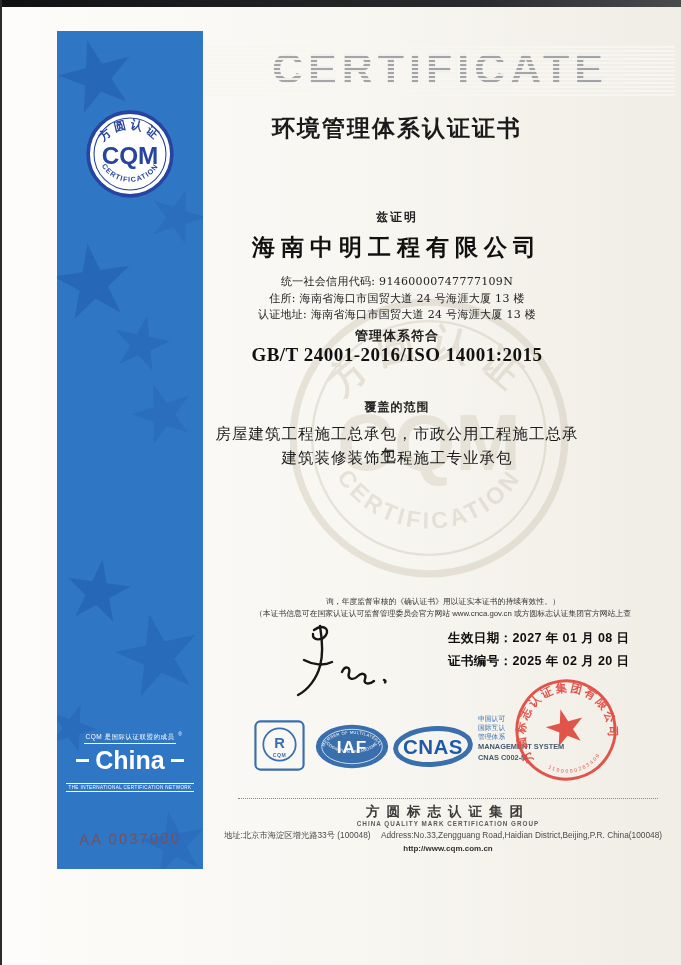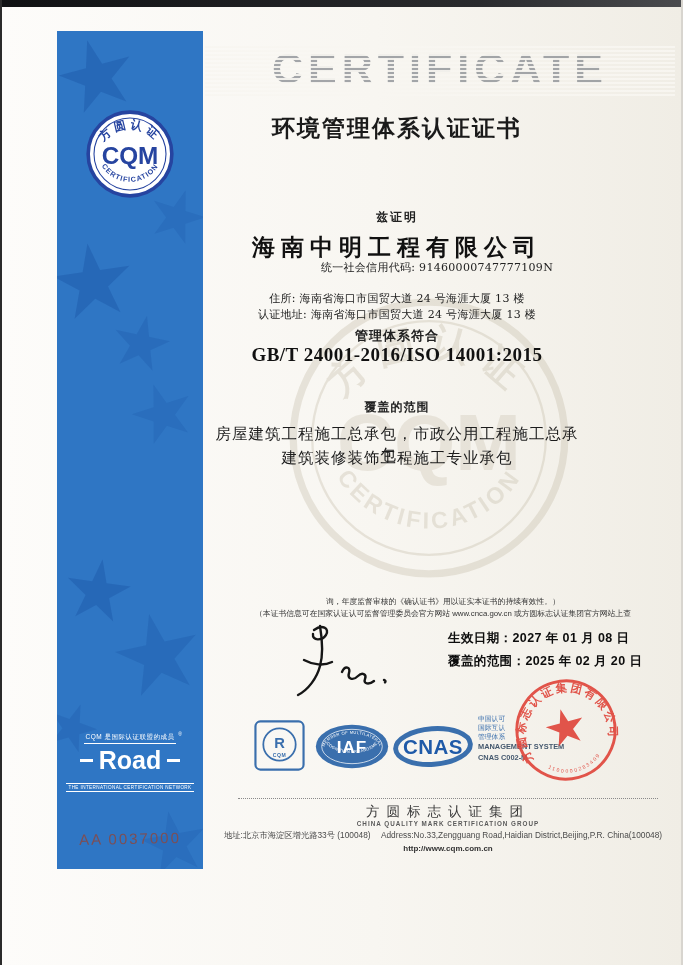--- a/index.html
+++ b/index.html
@@ -35,21 +35,21 @@
   .wm-badge{position:absolute;left:283px;top:292px;width:292px;height:292px;opacity:.30;}
 
   
   .c{position:absolute;left:203px;width:388px;text-align:center;}
   .title{top:113px;font-size:23px;font-weight:bold;letter-spacing:2px;color:#1a1a1a;}
   .certno{top:176px;font-size:12.5px;font-weight:bold;color:#1a1a1a;}
   .certno .val{font-weight:600;letter-spacing:.5px;}
   .certify{top:209px;font-size:12px;font-weight:bold;letter-spacing:2px;}
   .company{top:232px;font-size:23px;font-weight:600;letter-spacing:6px;font-family:"DejaVu Serif",serif;color:#111;}
   .info{font-size:11px;font-family:"DejaVu Serif",serif;color:#222;letter-spacing:.3px;}
-  .i1{top:260px;margin-left:40px;} .i2{top:291px;} .i3{top:307px;}
+  .i1{top:274px;} .i2{top:291px;} .i3{top:307px;}
   .conform{top:327px;font-size:13px;font-weight:bold;letter-spacing:1px;}
   .gbt{top:344px;font-size:19px;font-weight:bold;font-family:"Liberation Serif",serif;letter-spacing:.5px;color:#111;}
   .scope-label{top:399px;font-size:12px;font-weight:bold;letter-spacing:1px;}
   .scope1{top:424px;} .scope2{top:448px;}
   .scope-line{font-size:15.5px;font-family:"DejaVu Serif",serif;letter-spacing:1px;color:#1c1c1c;}
   .note{top:596px;font-size:7.8px;line-height:11.5px;color:#333;width:470px;left:208px;}
 
   .signature{position:absolute;left:280px;top:620px;width:130px;height:85px;}
   .signature path{stroke:#161616;stroke-width:2.4;fill:none;stroke-linecap:round;}
 
@@ -62,21 +62,21 @@
   .m-iaf{left:314px;top:723px;width:76px;height:47px;}
   .m-cnas{left:392px;top:723px;width:82px;height:47px;}
   .accred{position:absolute;left:478px;top:714px;width:120px;text-align:left;}
   .accred-cn{font-size:6.8px;color:#3a6fad;line-height:9px;}
   .accred-en{font-size:7.4px;font-weight:bold;color:#44586e;line-height:10px;margin-top:1px;}
 
   .seal{position:absolute;left:512px;top:676px;width:108px;height:108px;transform:rotate(-15deg);opacity:.92;}
 
   
   .dotline{position:absolute;left:238px;top:798px;width:420px;border-top:1.5px dotted #8a8a8a;}
-  .f-cn{top:803px;left:213px;width:470px;font-size:13.5px;font-weight:normal;letter-spacing:7px;color:#3a3a3a;}
+  .f-cn{top:803px;left:213px;width:470px;font-size:13.5px;font-weight:bold;letter-spacing:7px;color:#3a3a3a;}
   .f-en{top:820px;left:213px;width:470px;font-size:6.3px;font-weight:bold;letter-spacing:1px;color:#5a5a5a;}
   .f-addr{top:830px;left:203px;width:480px;font-size:8.3px;color:#4a4a4a;white-space:nowrap;}
   .f-addr span{margin:4px 4px;text-align:center;}
   .f-url{top:844px;left:213px;width:470px;font-size:8px;font-weight:bold;color:#333;}
 </style>
 </head>
 <body>
 
 <div class="page">
   <div class="scan-top"></div>
@@ -110,21 +110,21 @@
       </text>
     </svg>
 
     <div class="iqnet">
       <span class="iqnet-note">
         <span>CQM 是国际认证联盟的成员</span>
         <span class="iqnet-reg">®</span>
       </span>
       <div class="iqnet-name-row">
         <span class="iqnet-dash"></span>
-        <span class="iqnet-name">Road</span>
+        <span class="iqnet-name">China</span>
         <span class="iqnet-dash"></span>
       </div>
       <span class="iqnet-tag">THE INTERNATIONAL CERTIFICATION NETWORK</span>
     </div>
     <div class="serial">AA 0037000</div>
   </div>
 
   <div class="ghost-wrap">
     <div class="ghost">CERTIFICATE</div>
   </div>
@@ -167,21 +167,21 @@
     <path d="M24 40 C33 45 44 46 52 42"></path>
     <path d="M62 52 C65 45 71 47 69 53 C67 59 73 61 78 56 C82 52 87 54 85 59 C83 64 89 65 94 61"></path>
     <path d="M104 60 C105.5 60.5 106 61.5 105 62.5"></path>
   </svg>
 
   <div class="dates">
     <div class="date-row">
       <span>生效日期：</span><span>2027 年 01 月 08 日</span>
     </div>
     <div class="date-row">
-      <span>覆盖的范围：</span><span>2025 年 02 月 20 日</span>
+      <span>证书编号：</span><span>2025 年 02 月 20 日</span>
     </div>
   </div>
 
   <svg class="mark m-rcqm" viewBox="0 0 54 54">
     <rect x="2.5" y="2.5" width="49" height="49" rx="5" fill="none" stroke="#3a6fad" stroke-width="2.2"></rect>
     <circle cx="27" cy="26" r="16.5" fill="none" stroke="#3a6fad" stroke-width="1.8"></circle>
     <text x="27" y="30" text-anchor="middle" font-size="15" font-weight="bold" fill="#3a6fad">R</text>
     <text x="27" y="38.5" text-anchor="middle" font-size="5.2" font-weight="bold" letter-spacing=".5" fill="#3a6fad">CQM</text>
   </svg>
 

